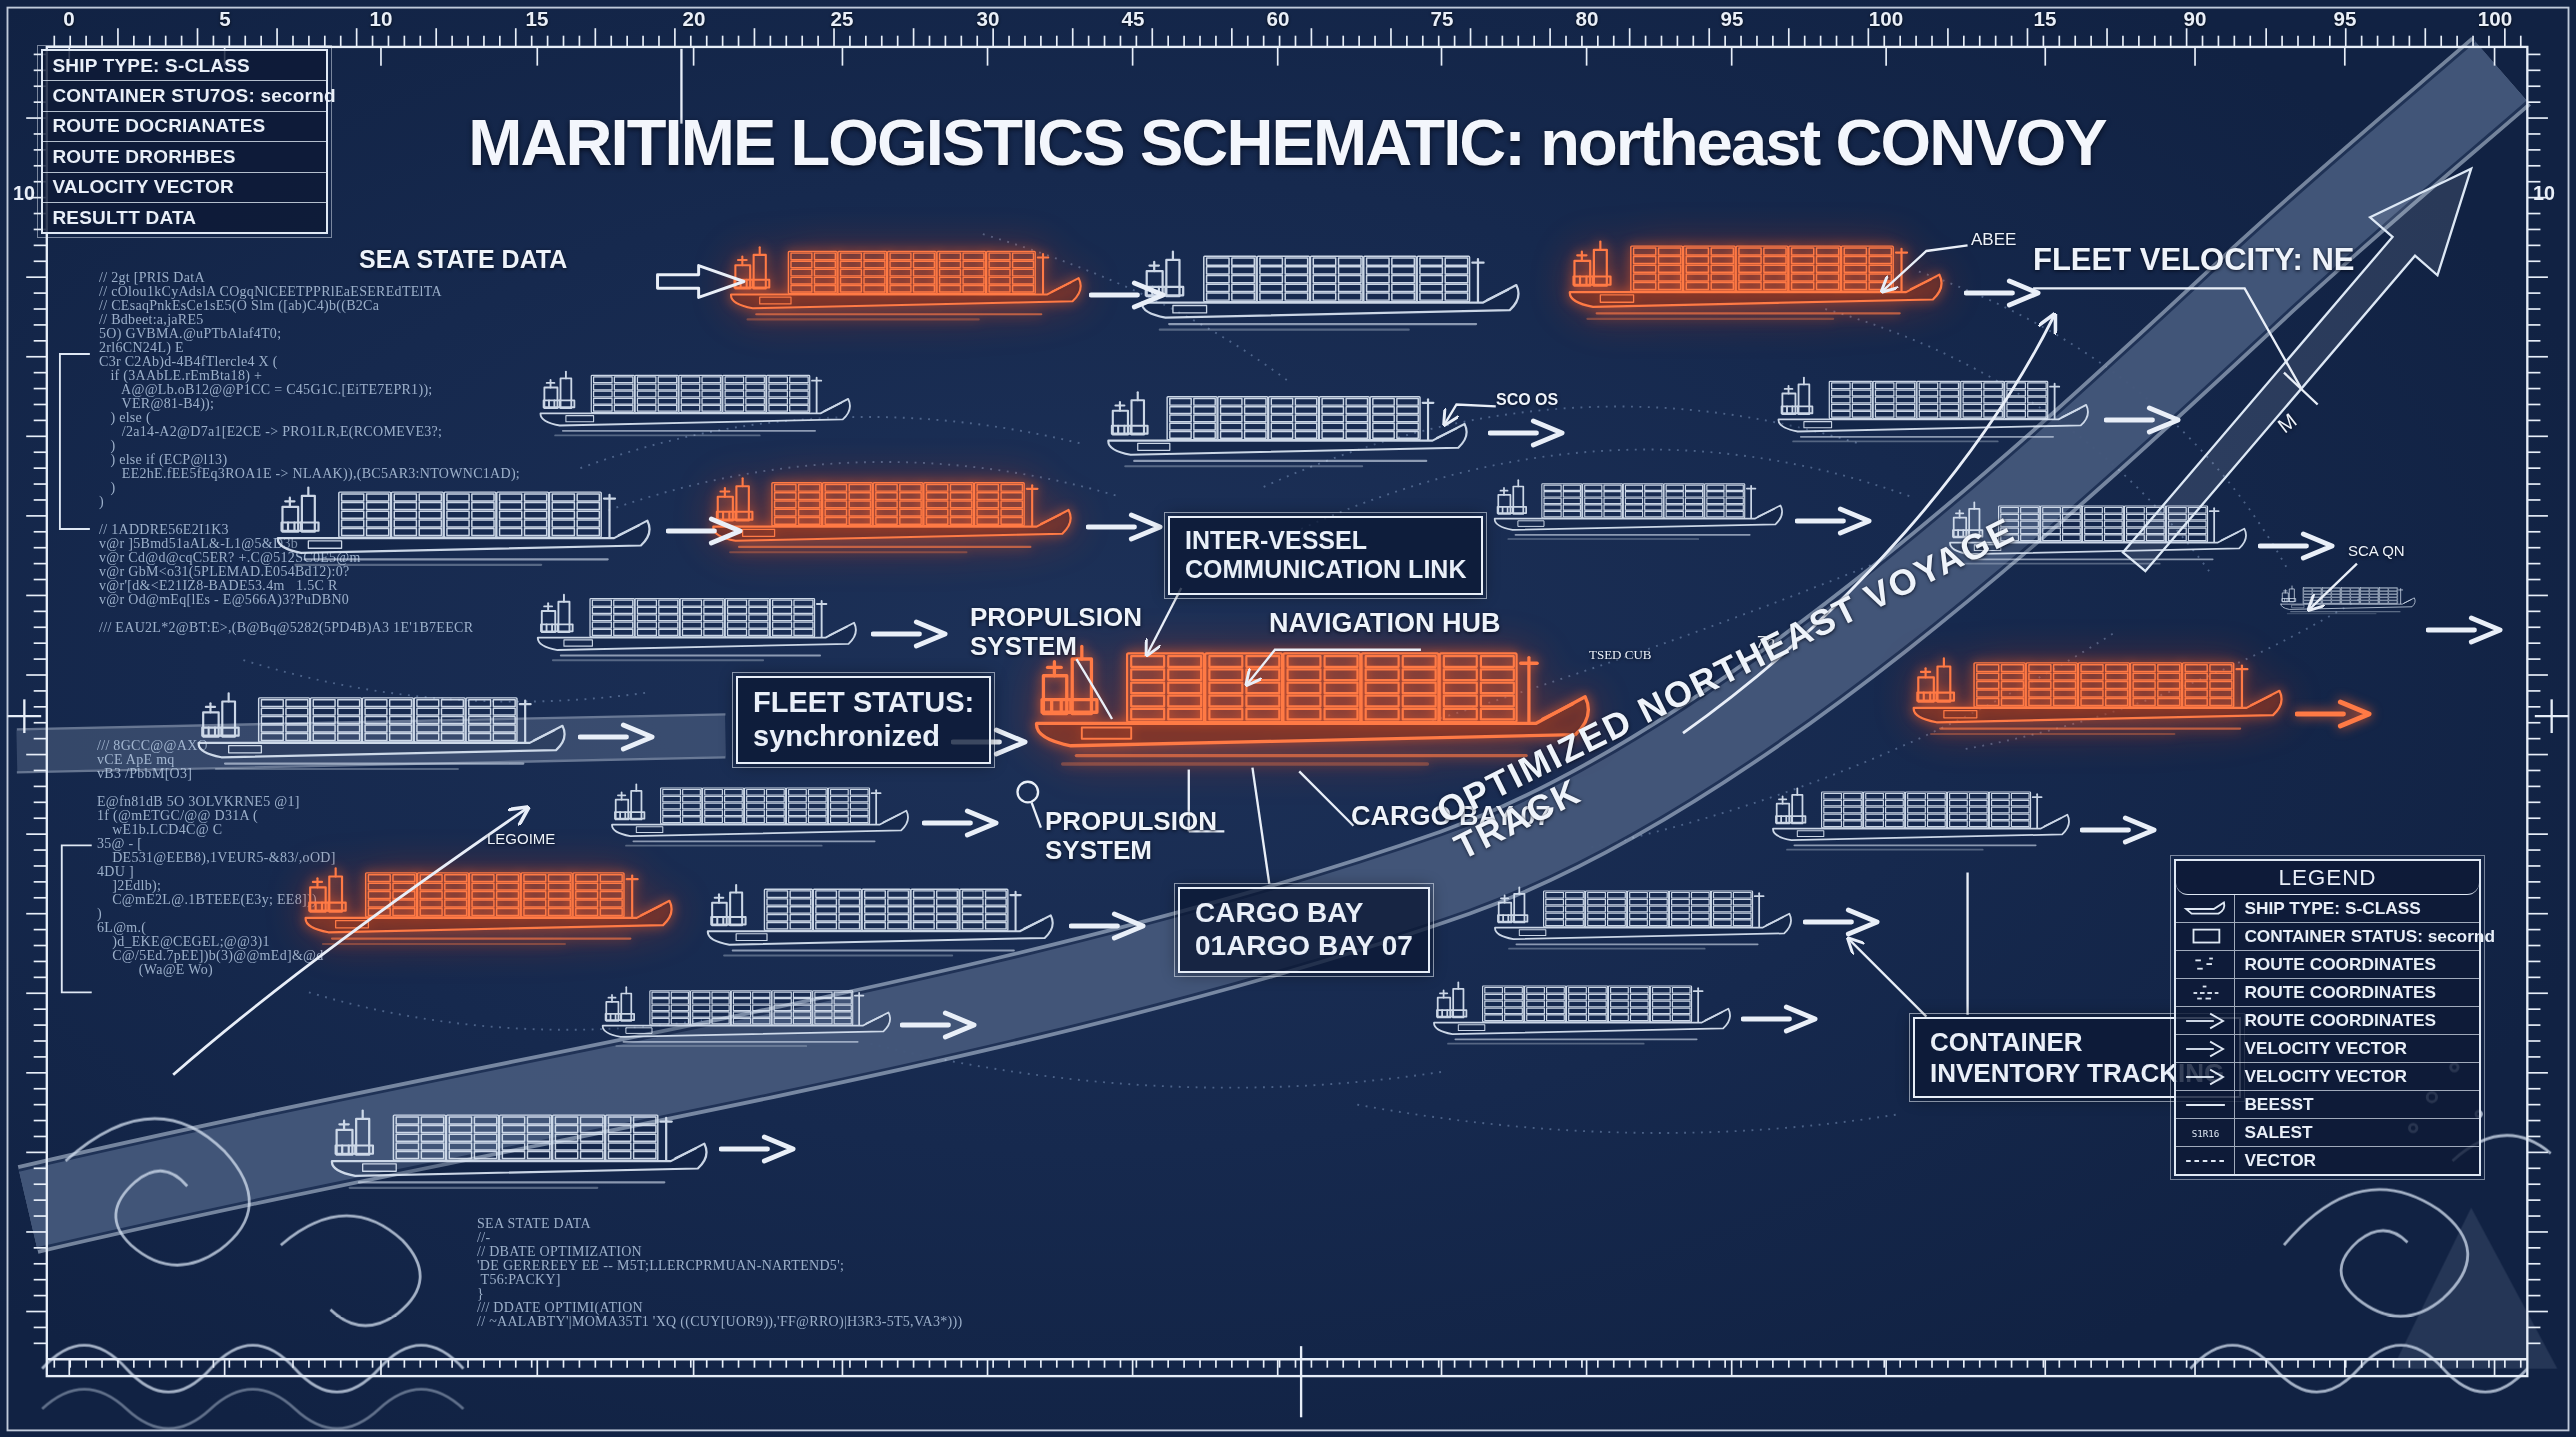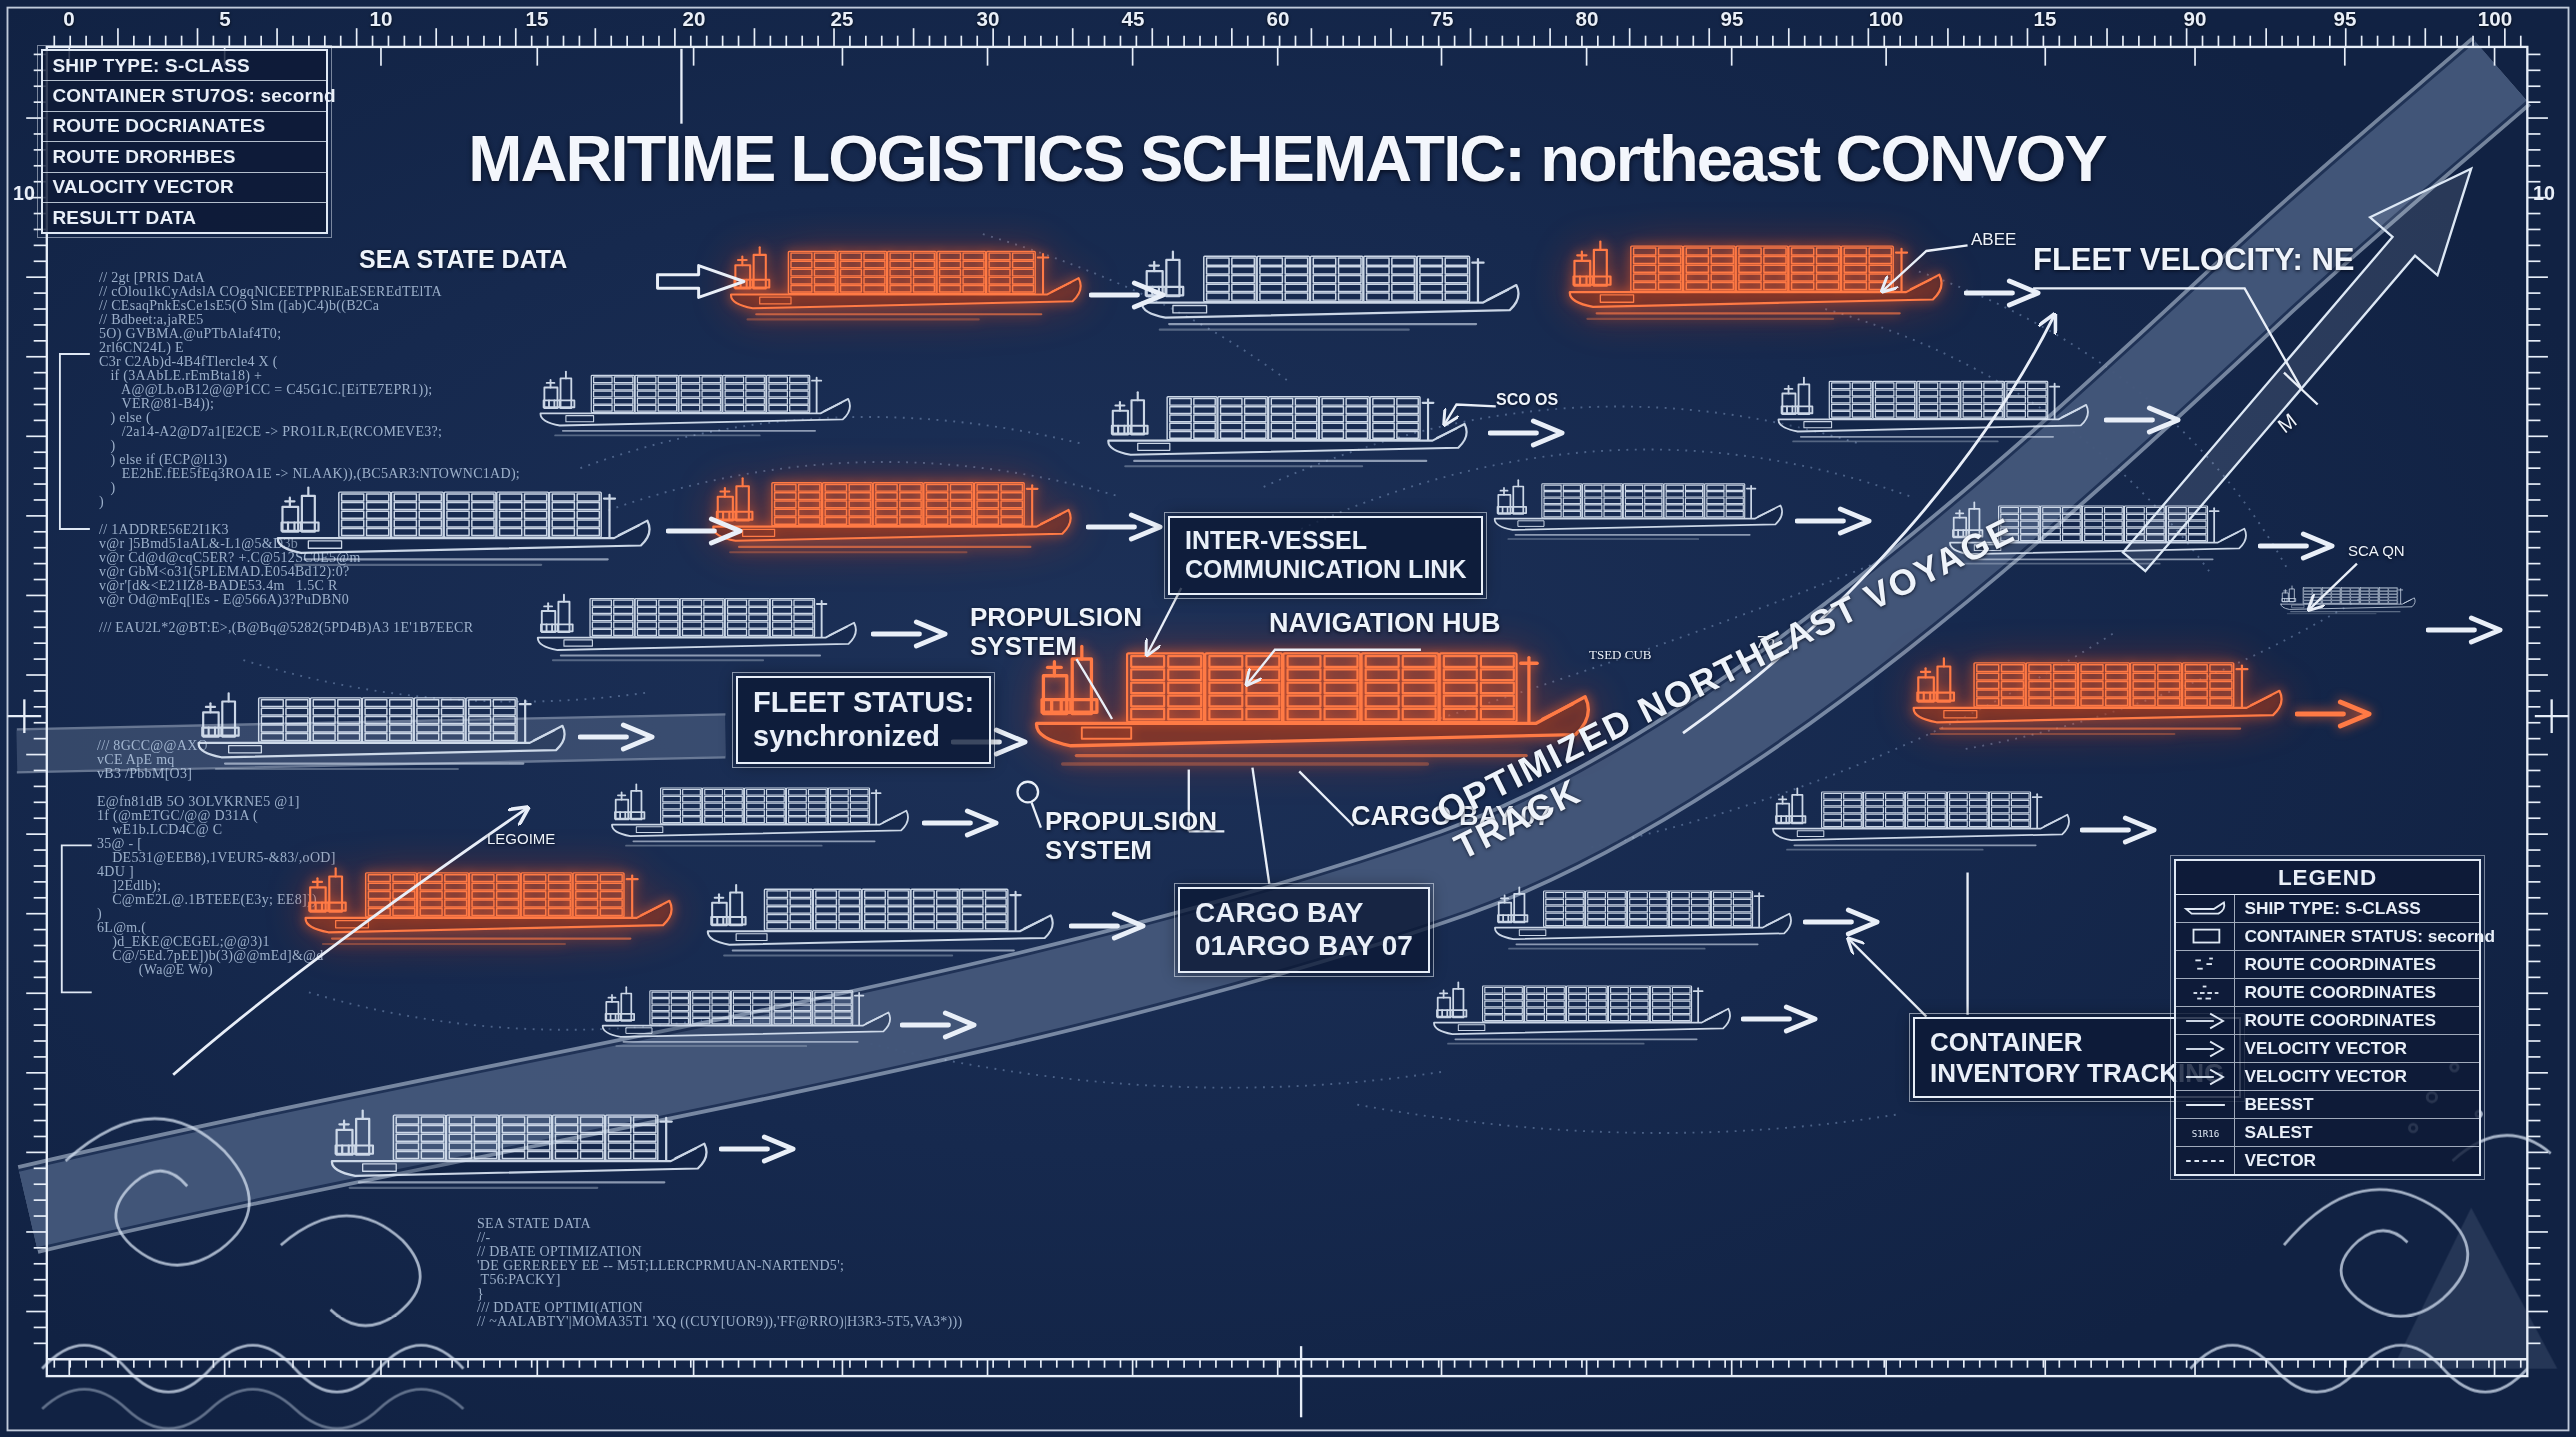--- a/index.html
+++ b/index.html
@@ -17,30 +17,30 @@
   .arrow-o{filter:drop-shadow(0 0 5.6px rgba(255,98,40,.9));}
   .lbl{position:absolute;z-index:4;white-space:pre-line;color:#eef3fa;line-height:1.12;
     text-shadow:0 0.9px 3.7px rgba(4,10,26,.9);}
   .box{position:absolute;z-index:4;border:2.8px solid #e7eef8;outline:1.9px solid rgba(231,238,248,.55);
     outline-offset:3.7px;background:rgba(12,24,52,.78);padding:8.4px 15px;font-weight:bold;line-height:1.16;
     box-shadow:0 0 15px rgba(0,0,0,.45);white-space:nowrap;}
   .code{position:absolute;z-index:1;font-family:Liberation Serif, serif;font-size:14px;
     line-height:14px;color:#bdd1e9;opacity:.8;white-space:pre;letter-spacing:0.3px;}
   #title{position:absolute;z-index:4;left:1287px;top:105px;transform:translateX(-50%);
     font-size:65px;font-weight:bold;letter-spacing:-1.9px;white-space:nowrap;color:#f3f6fc;
-    text-shadow:0 1.9px 5.6px rgba(4,10,26,.9);margin-top:16px;}
+    text-shadow:0 1.9px 5.6px rgba(4,10,26,.9);}
   #infobox{position:absolute;z-index:5;left:41px;top:49px;width:283px;border:2.3px solid #dfe8f4;
     outline:1.9px solid rgba(223,232,244,.5);outline-offset:3.7px;background:rgba(13,26,54,.82);}
   #infobox .row{border-top:1.4px solid rgba(223,232,244,.8);padding:3.7px 9.4px;font-size:19px;
     font-weight:bold;letter-spacing:0.2px;white-space:nowrap;}
   #infobox .row:first-child{border-top:none;}
   #legend{position:absolute;z-index:5;left:2174px;top:859px;width:303px;border:2.3px solid #dfe8f4;
     outline:1.9px solid rgba(223,232,244,.5);outline-offset:3.7px;background:rgba(13,26,54,.82);}
-  #legend .lg-title{text-align:center;font-size:22.5px;font-weight:bold;padding:3.7px 0;
-    border-bottom:1.9px solid #dfe8f4;letter-spacing:0.9px;}
+  #legend .lg-title{text-align:center;font-size:22.5px;font-weight:normal;padding:3.7px 0;
+    border-bottom:1.9px solid #dfe8f4;letter-spacing:0.9px;border-radius:12px;}
   .lg-row{display:flex;align-items:center;border-top:1.4px solid rgba(223,232,244,.7);height:27px;}
   .lg-row:first-of-type{border-top:none;}
   .lg-ic{width:58px;height:100%;border-right:1.4px solid rgba(223,232,244,.7);display:flex;
     align-items:center;justify-content:center;flex:none;}
   .lg-ic svg{width:51px;height:24px;display:block;}
   .lg-tx{padding-left:9.4px;font-size:17.3px;font-weight:bold;white-space:nowrap;}
   .ruler-num{position:absolute;z-index:5;top:6.6px;font-size:20.6px;font-weight:bold;color:#e9eff8;
     transform:translateX(-50%);text-shadow:0 0.9px 2.8px rgba(0,0,0,.8);}
   .side-num{position:absolute;z-index:5;font-size:19.7px;font-weight:bold;color:#e9eff8;}
 </style>

